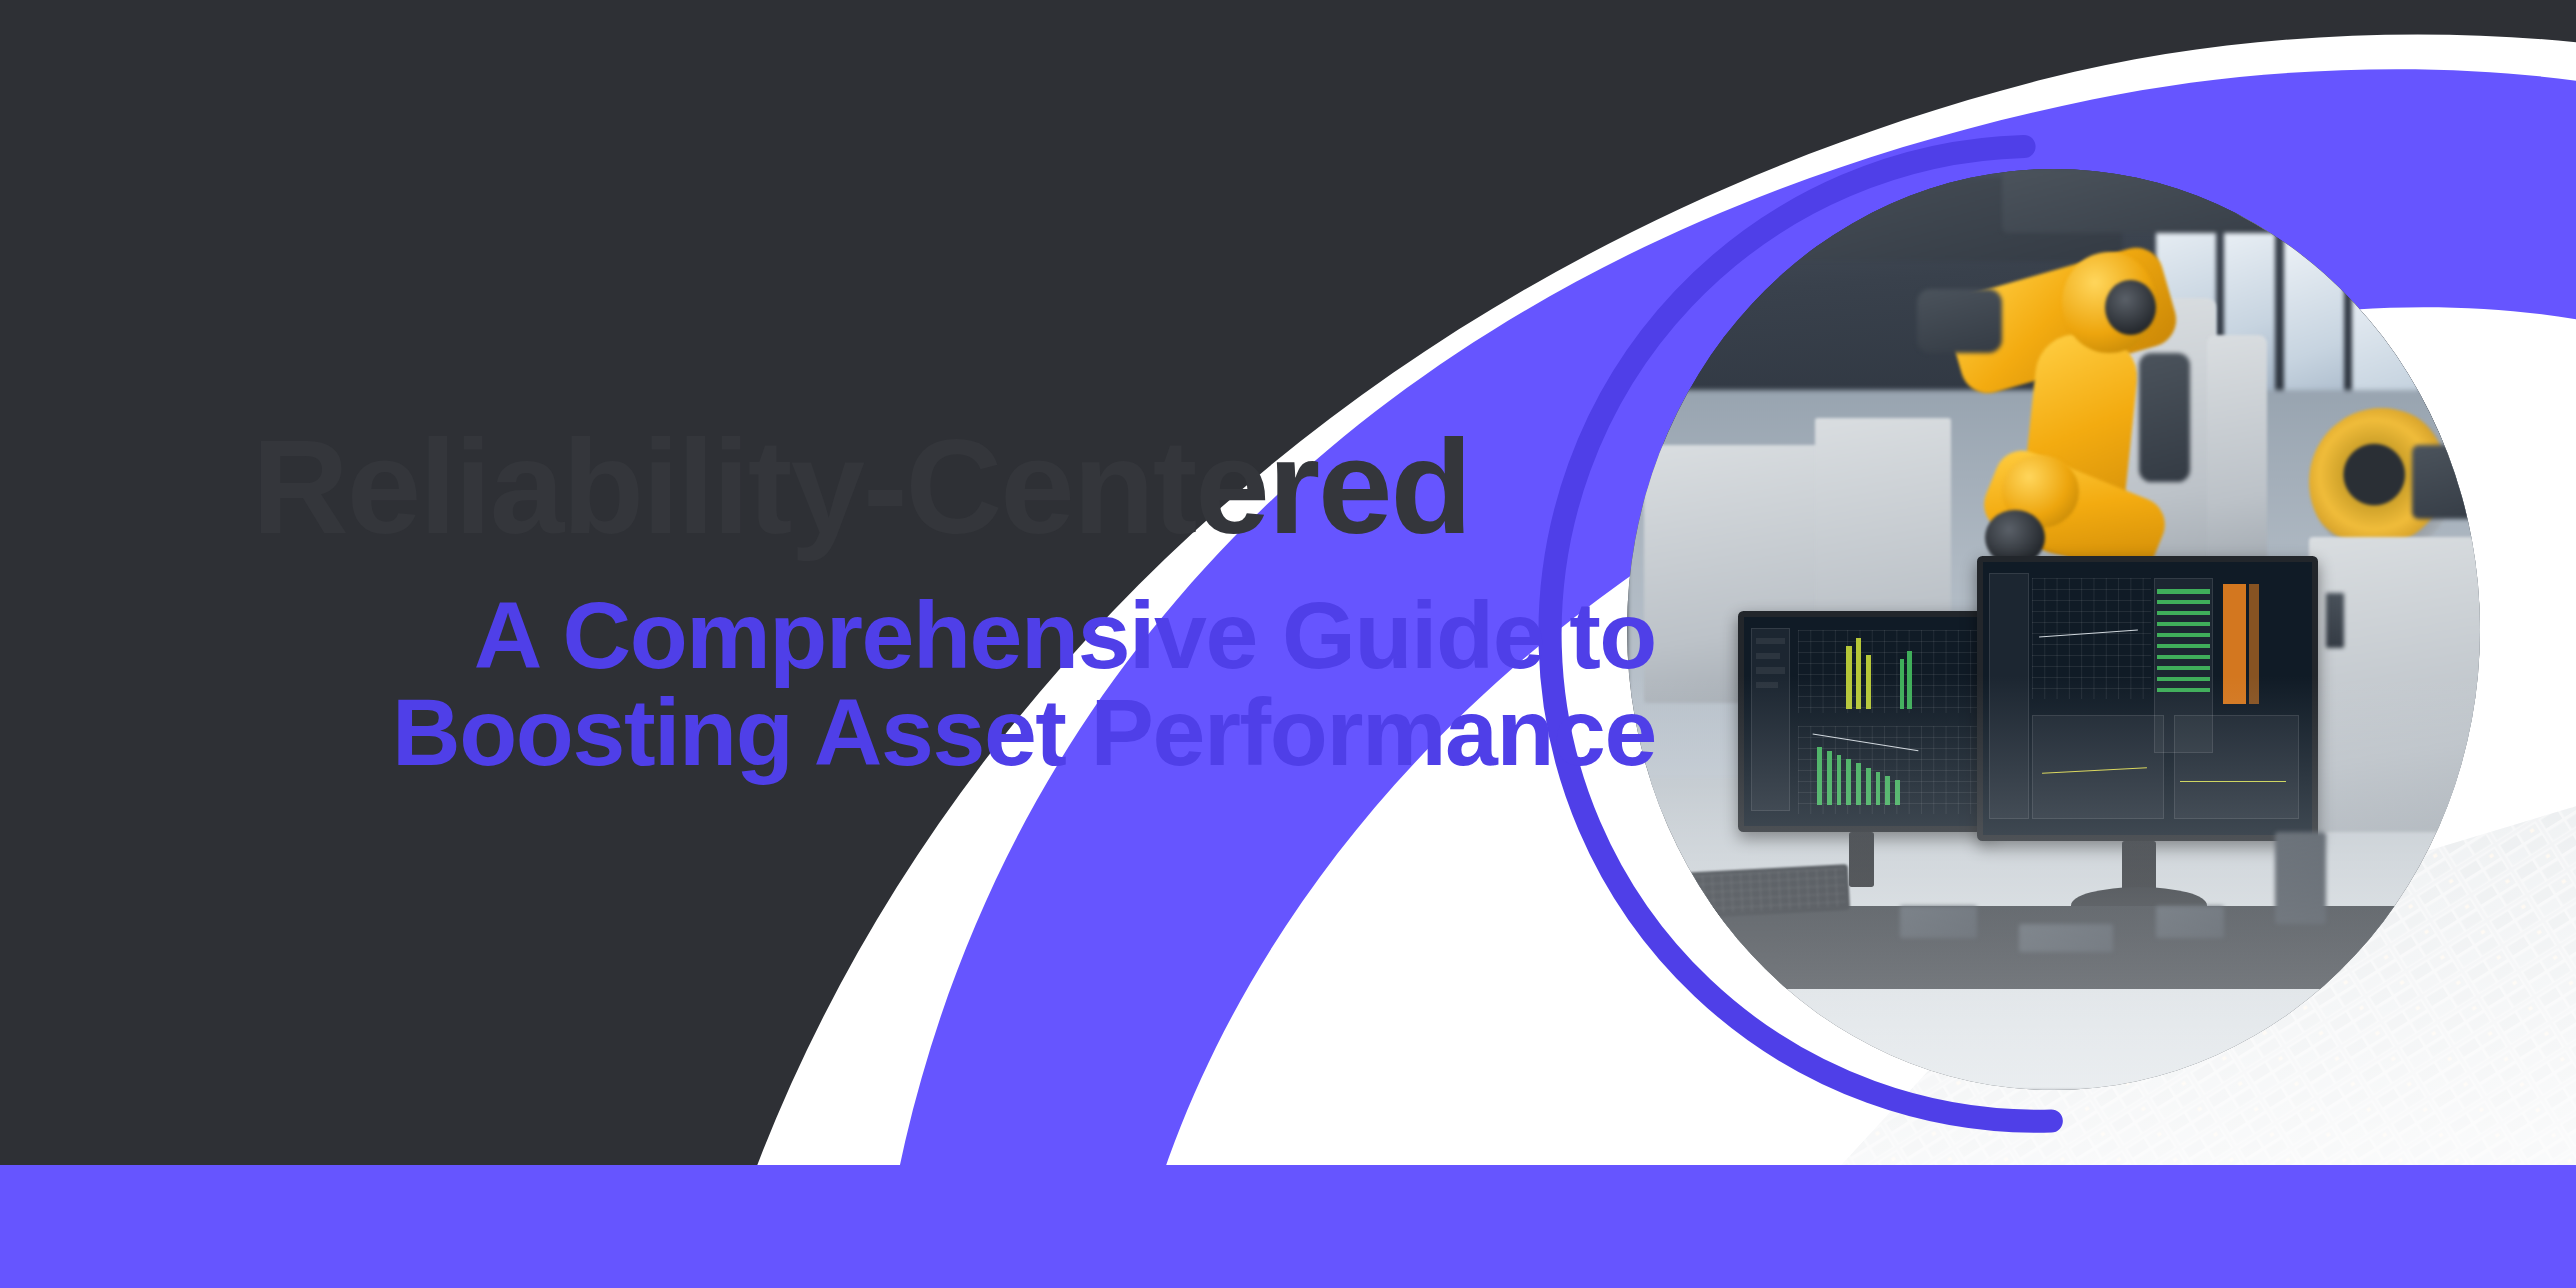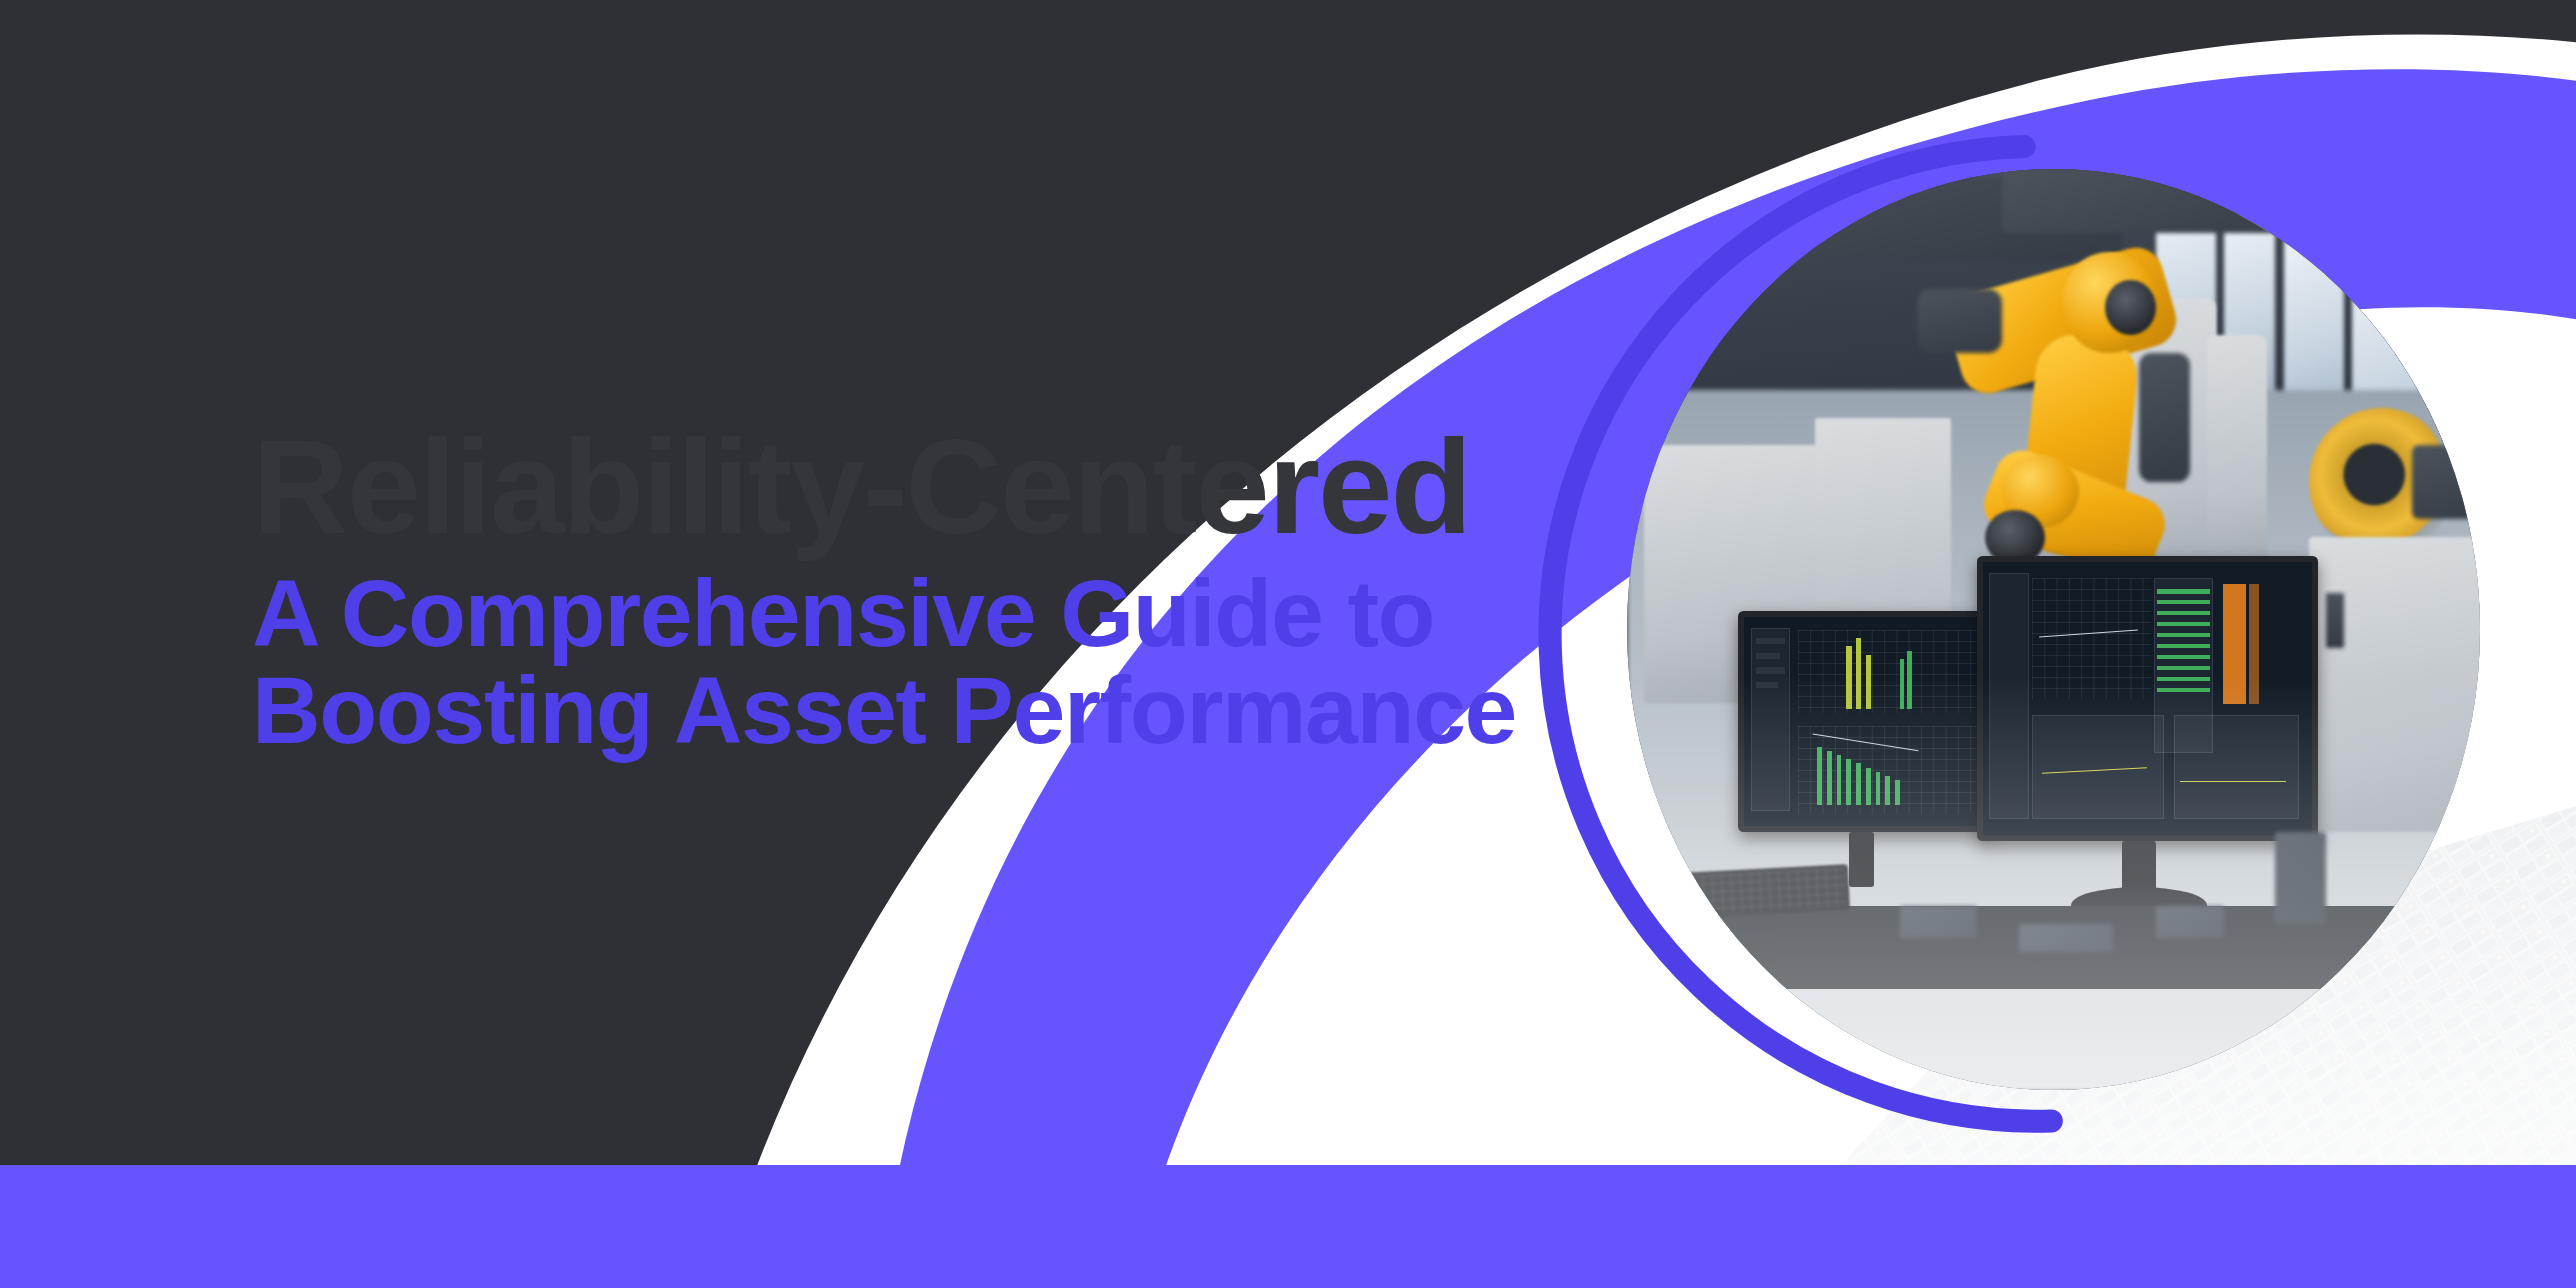--- a/index.html
+++ b/index.html
@@ -34,21 +34,22 @@
   .title-line{
     display:block;
     font-size:134px;
     line-height:0.96;
     font-weight:700;
     letter-spacing:-2px;
     color:#34363B;
     white-space:nowrap;
   }
   .subtitle-block{
-    margin-top:13px;
+    margin-top:35px;
+    text-align:right;
   }
   .subtitle-line{
     display:block;
     font-size:95px;
     line-height:1.02;
     font-weight:700;
     letter-spacing:-1.4px;
     color:#4F3FE8;
     white-space:nowrap;
   }

